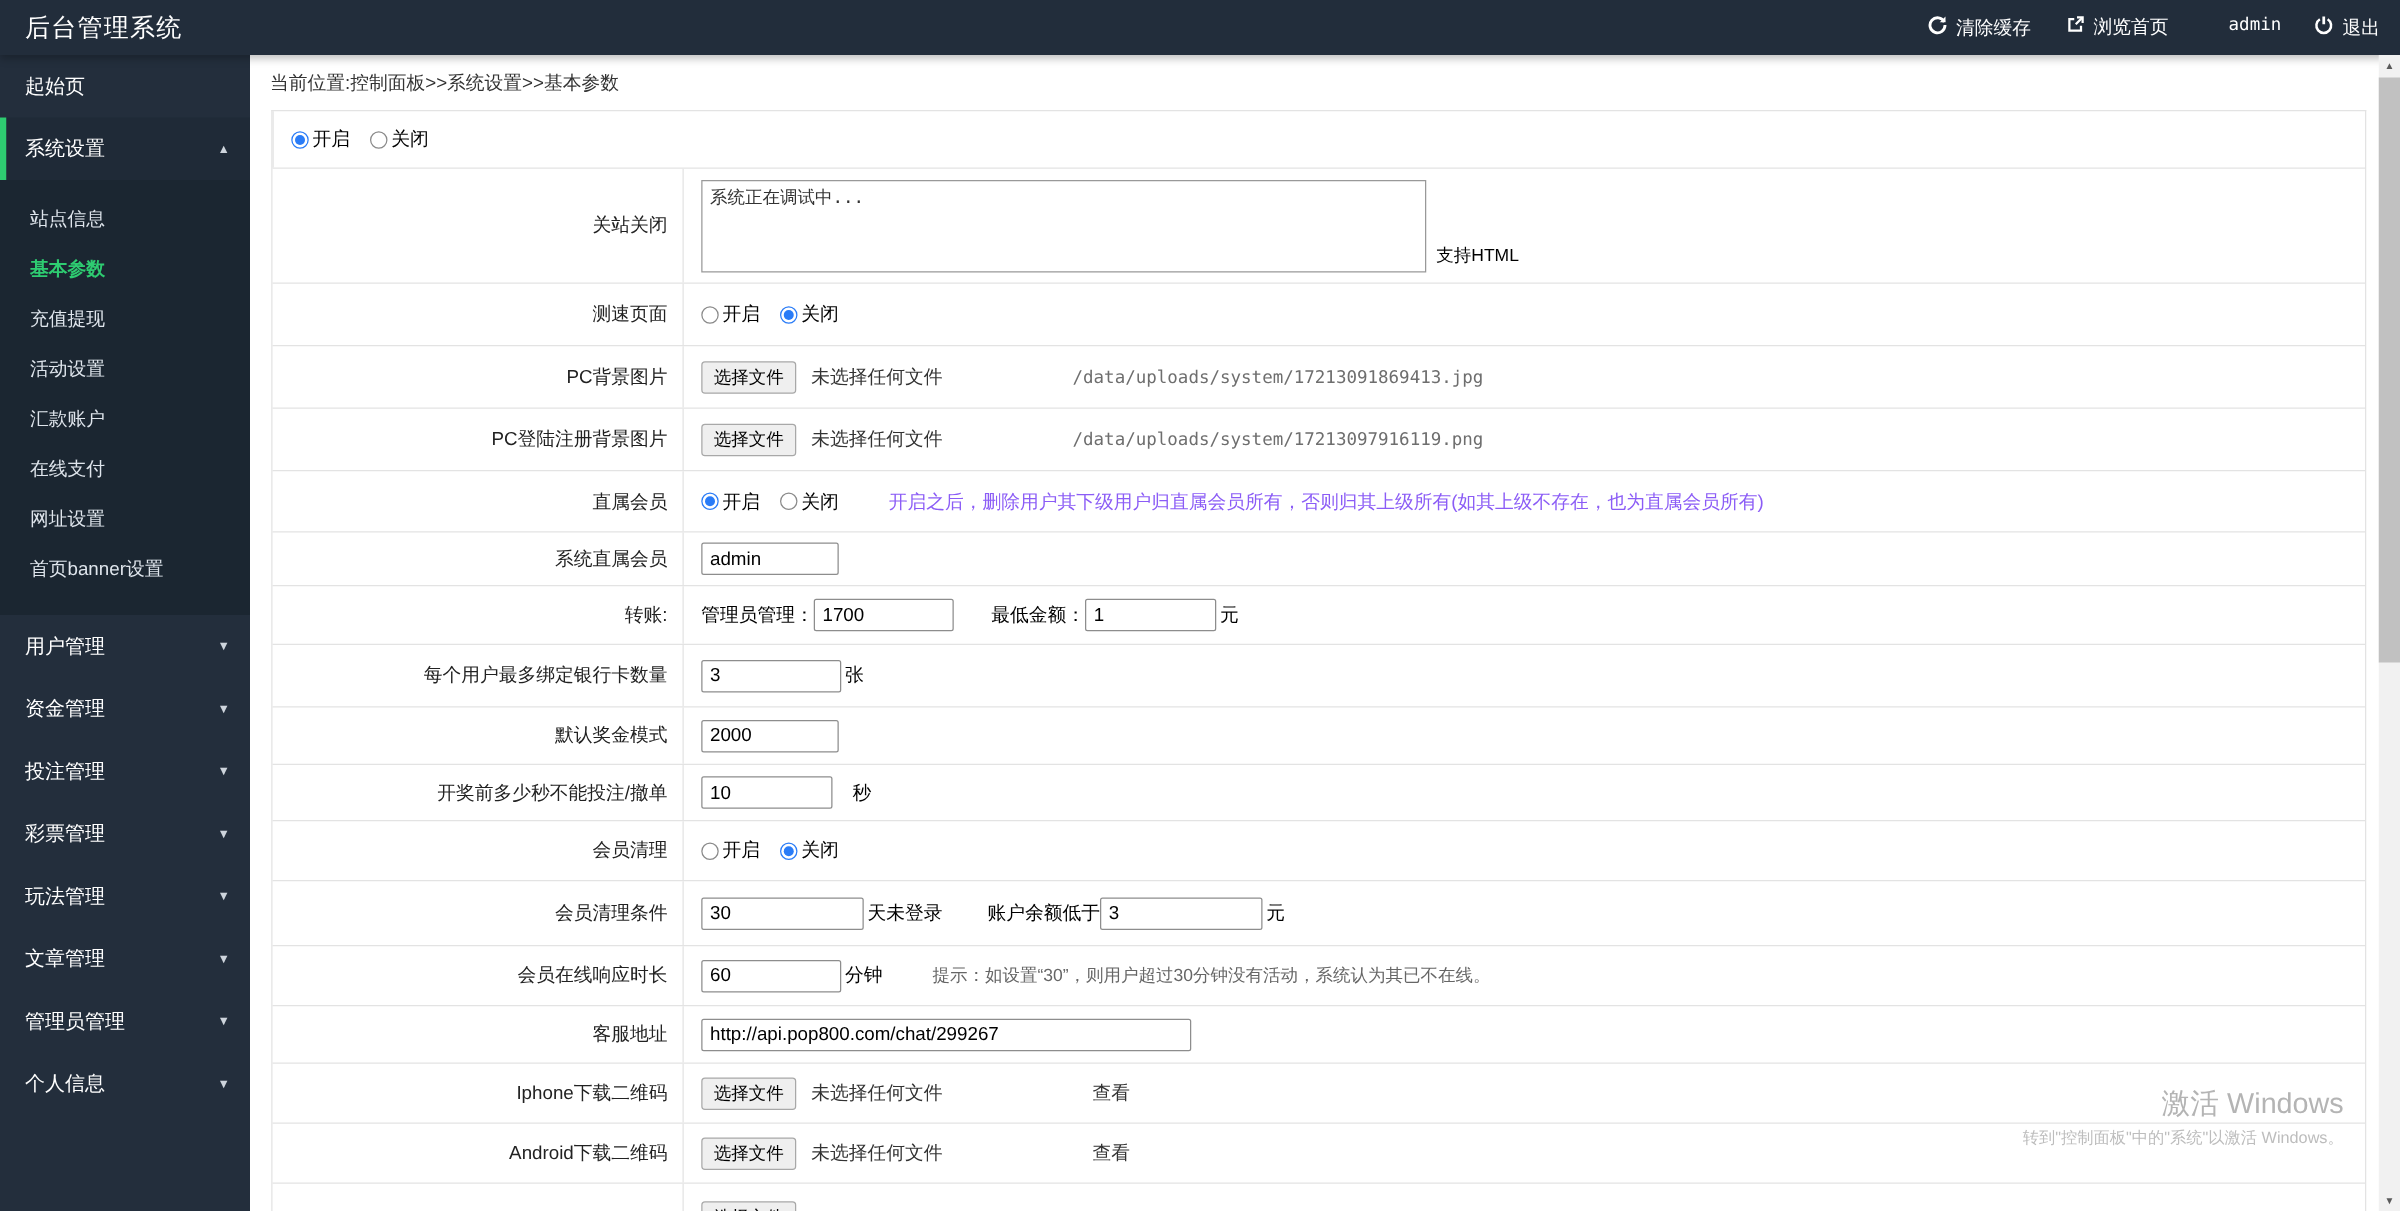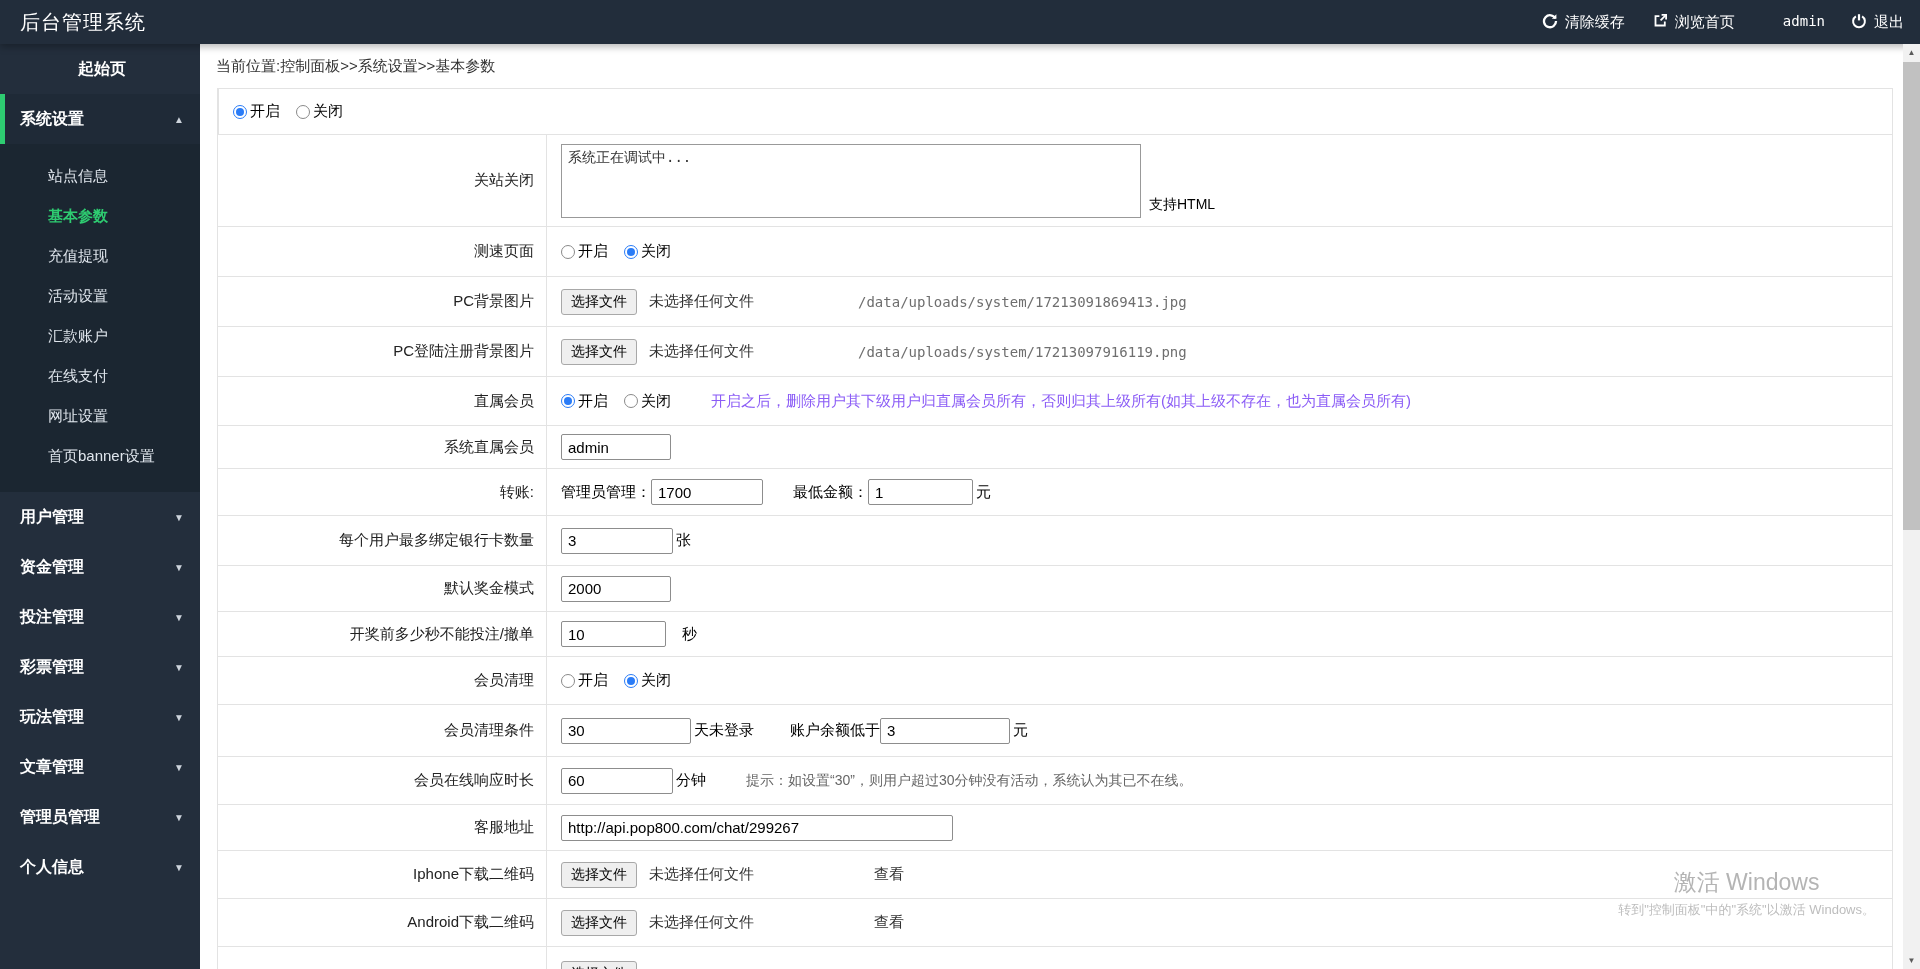--- a/index.html
+++ b/index.html
@@ -12,25 +12,25 @@
             display:flex; align-items:center; }
   .header-title { color:#fff; font-size:20px; margin-left:20px; letter-spacing:1px; }
   .header-right { margin-left:auto; display:flex; align-items:flex-start; margin-right:16px; }
   .h-item { display:flex; align-items:center; gap:7px; color:#fff; font-size:15px; cursor:pointer; }
   .h-gap28 { margin-left:28px; } .h-gap48 { margin-left:48px; } .h-gap26 { margin-left:26px; }
   .h-user { font-family:"DejaVu Sans Mono",monospace; font-size:14px; }
 
   
   .sidebar { position:absolute; top:44px; left:0; width:200px; height:925px; background:#232e3c; z-index:15; }
   .side-item { height:50px; display:flex; align-items:center; padding:0 16px 0 20px;
-               color:#fff; font-size:16px; font-weight:bold; cursor:pointer;justify-content:center; }
+               color:#fff; font-size:16px; font-weight:normal; cursor:pointer; }
   .side-item .caret { margin-left:auto; color:#cdd4dc; font-size:10px; }
   .side-item.active { border-left:5px solid #2ecc71; padding-left:15px; background:#1f2a37; }
   .submenu { background:#1b2631; padding:12px 0 16px; }
-  .submenu-item { height:40px; line-height:40px; padding-left:48px; color:#dfe5ec;
+  .submenu-item { height:40px; line-height:40px; padding-left:24px; color:#dfe5ec;
                   font-size:15px; cursor:pointer; }
   .submenu-item.active { color:#2ecc71; font-weight:bold; }
 
   
   .content { position:absolute; top:44px; left:200px; width:1703px; height:925px;
              background:#fff; overflow:hidden; }
   .breadcrumb { padding:13px 0 10px 16px; font-size:15px; color:#333; height:44px; }
 
   .form-table { margin-left:17px; width:1676px; border:1px solid #e3e3e3; border-bottom:none; }
   .frow { display:flex; align-items:stretch; border-bottom:1px solid #e3e3e3; }
@@ -67,21 +67,21 @@
              font-family:"DejaVu Sans Mono",monospace; resize:none; color:#333; }
   .html-note { align-self:flex-end; margin:0 0 12px 8px; font-size:14px; color:#000; }
   .sub-label { font-size:15px; color:#000; }
   .unit { font-size:15px; color:#000; margin-left:3px; }
   .ml30{margin-left:30px} .ml36{margin-left:36px} .ml16{margin-left:16px}
   .note { font-size:15px; color:#8b5cf6; margin-left:40px; }
   .hint { font-size:14px; color:#666; margin-left:40px; }
   .btn-sliver { margin-top:14px; }
 
   
-  .watermark { position:absolute; right:28px; bottom:50px; text-align:center; pointer-events:none;margin-top:23px; }
+  .watermark { position:absolute; right:28px; bottom:50px; text-align:right; pointer-events:none;margin-top:23px; }
   .wm1 { font-size:23px; color:#b4b4b4; }
   .wm2 { font-size:13px; color:#bdbdbd; margin-top:3px; }
 
   
   .scrollbar { position:absolute; top:44px; right:0; width:17px; height:925px; background:#f1f1f1; z-index:25; }
   .sb-arrow { height:17px; display:flex; align-items:center; justify-content:center;
               color:#5a5a5a; font-size:8px; cursor:pointer; }
   .sb-arrow.bottom { position:absolute; bottom:0; left:0; right:0; }
   .sb-thumb { position:absolute; top:18px; left:0; width:17px; height:468px; background:#c1c1c1; cursor:pointer; }
 </style>

